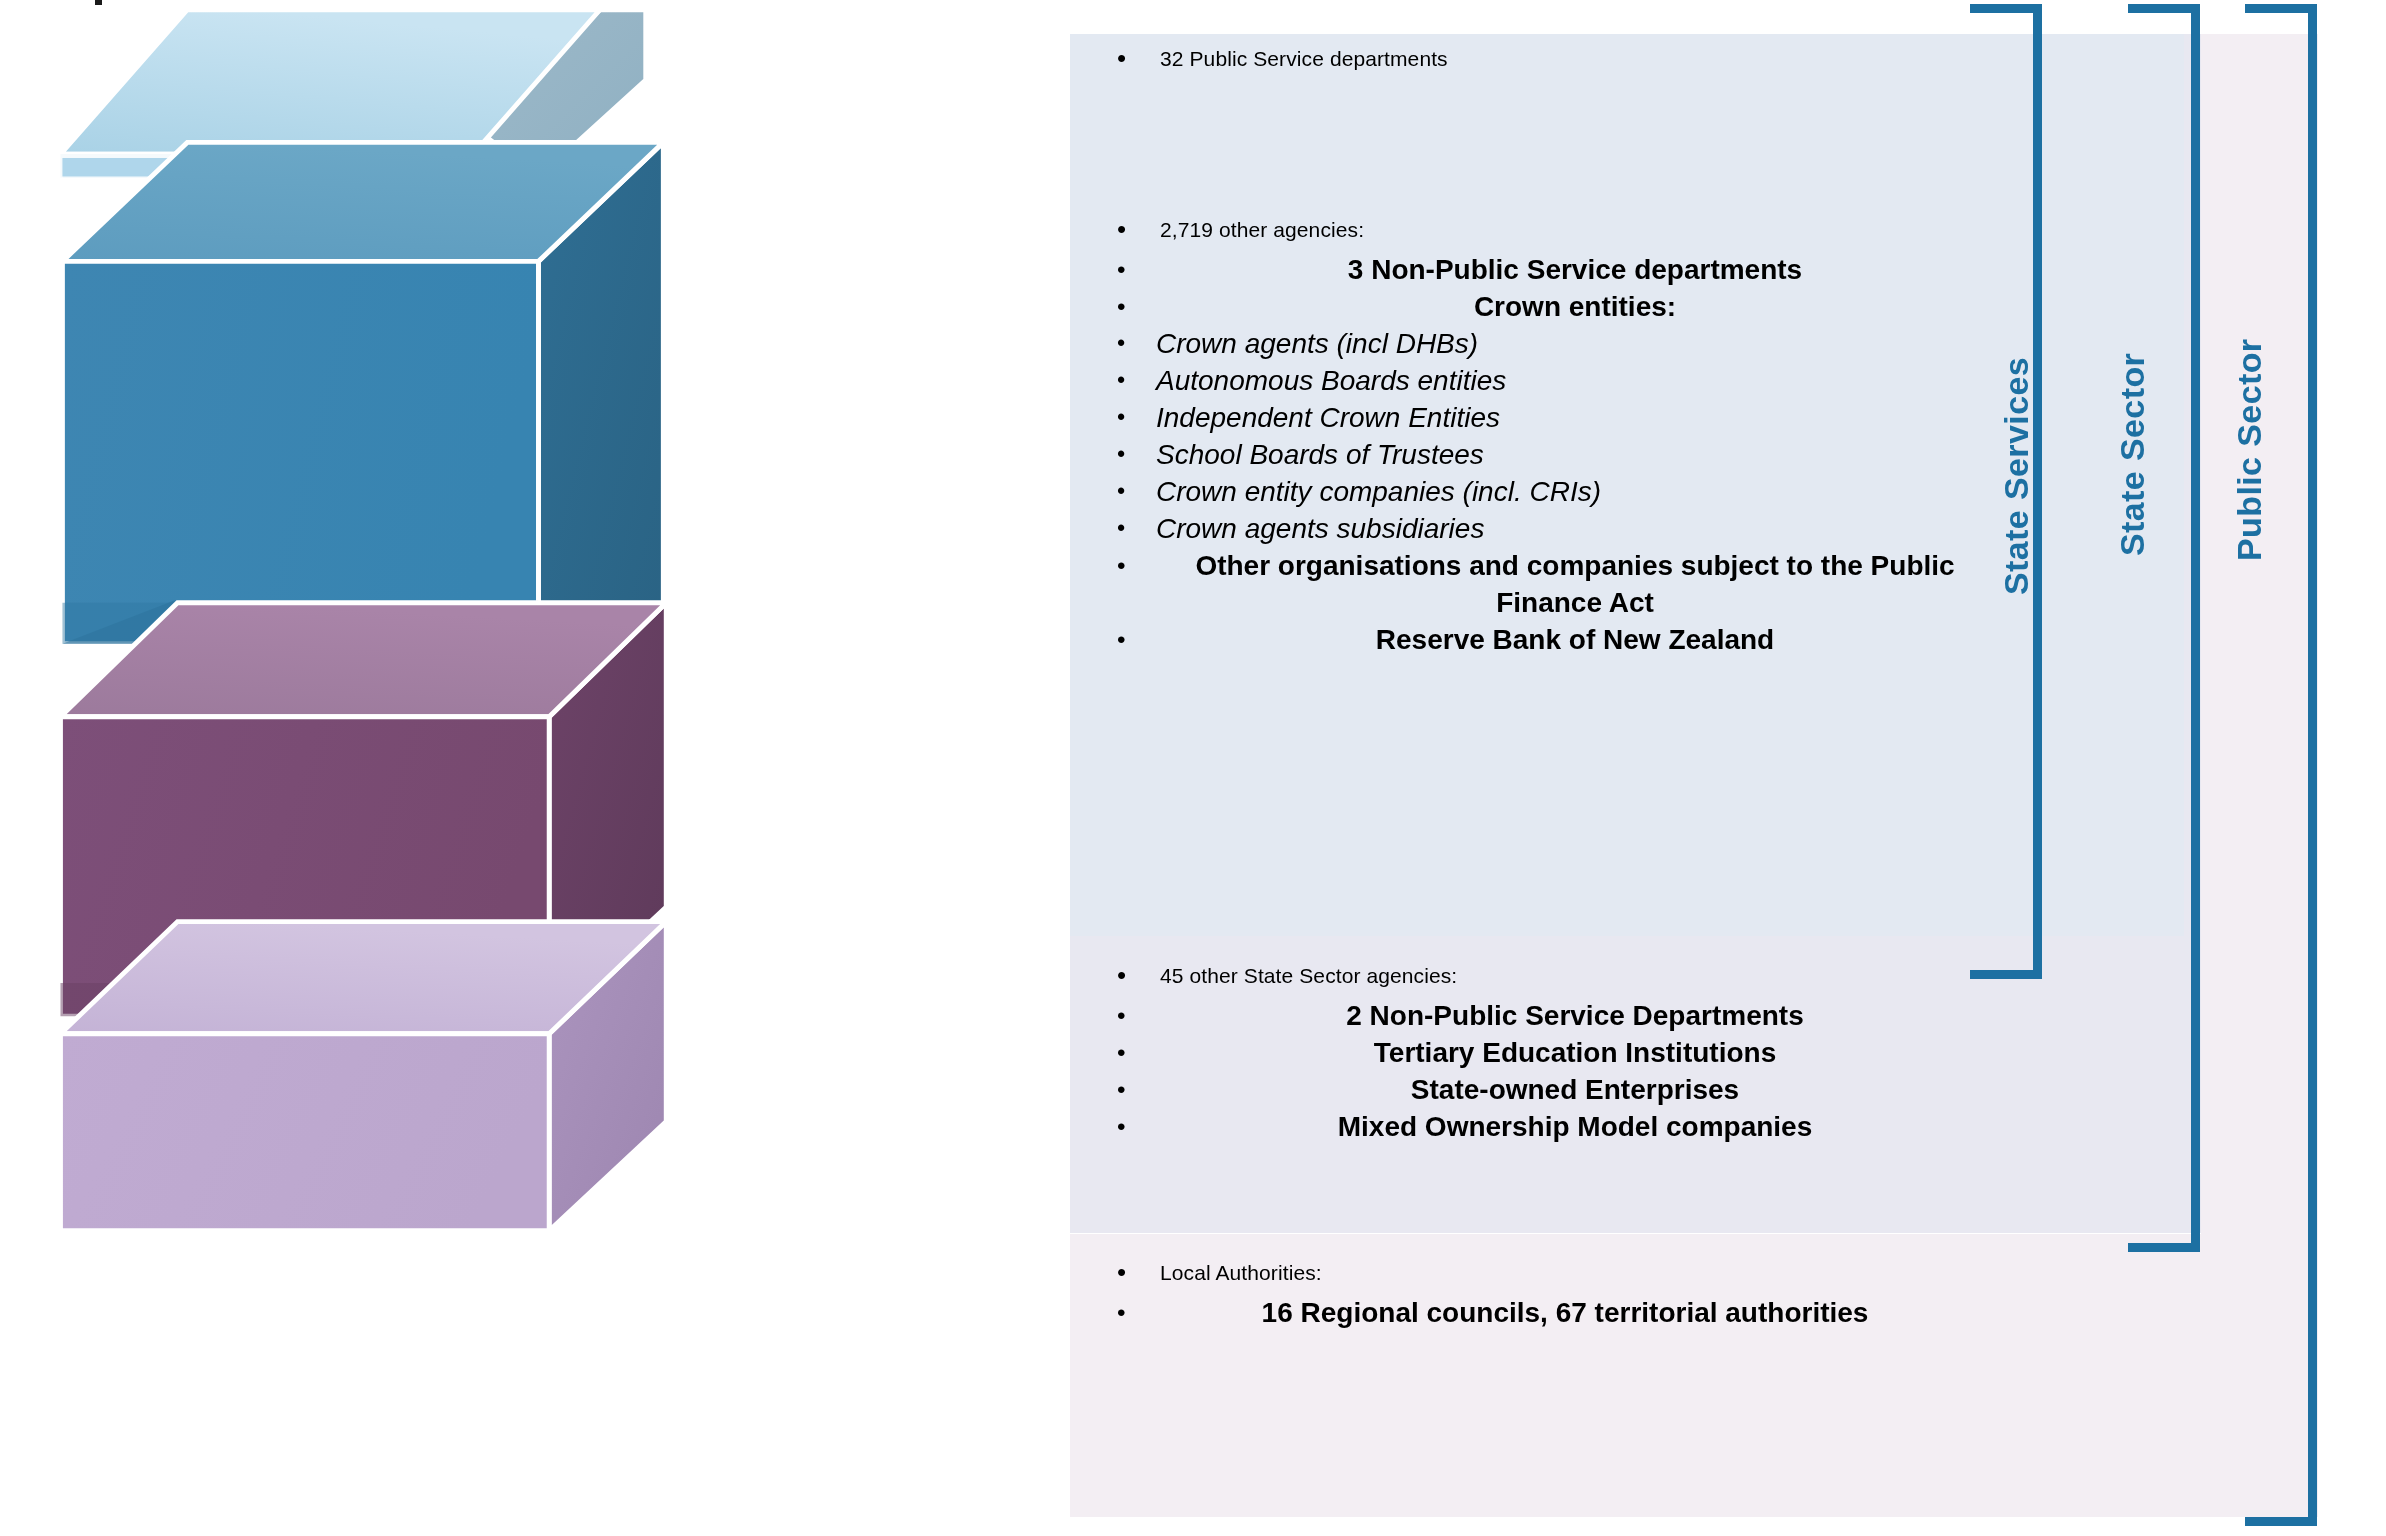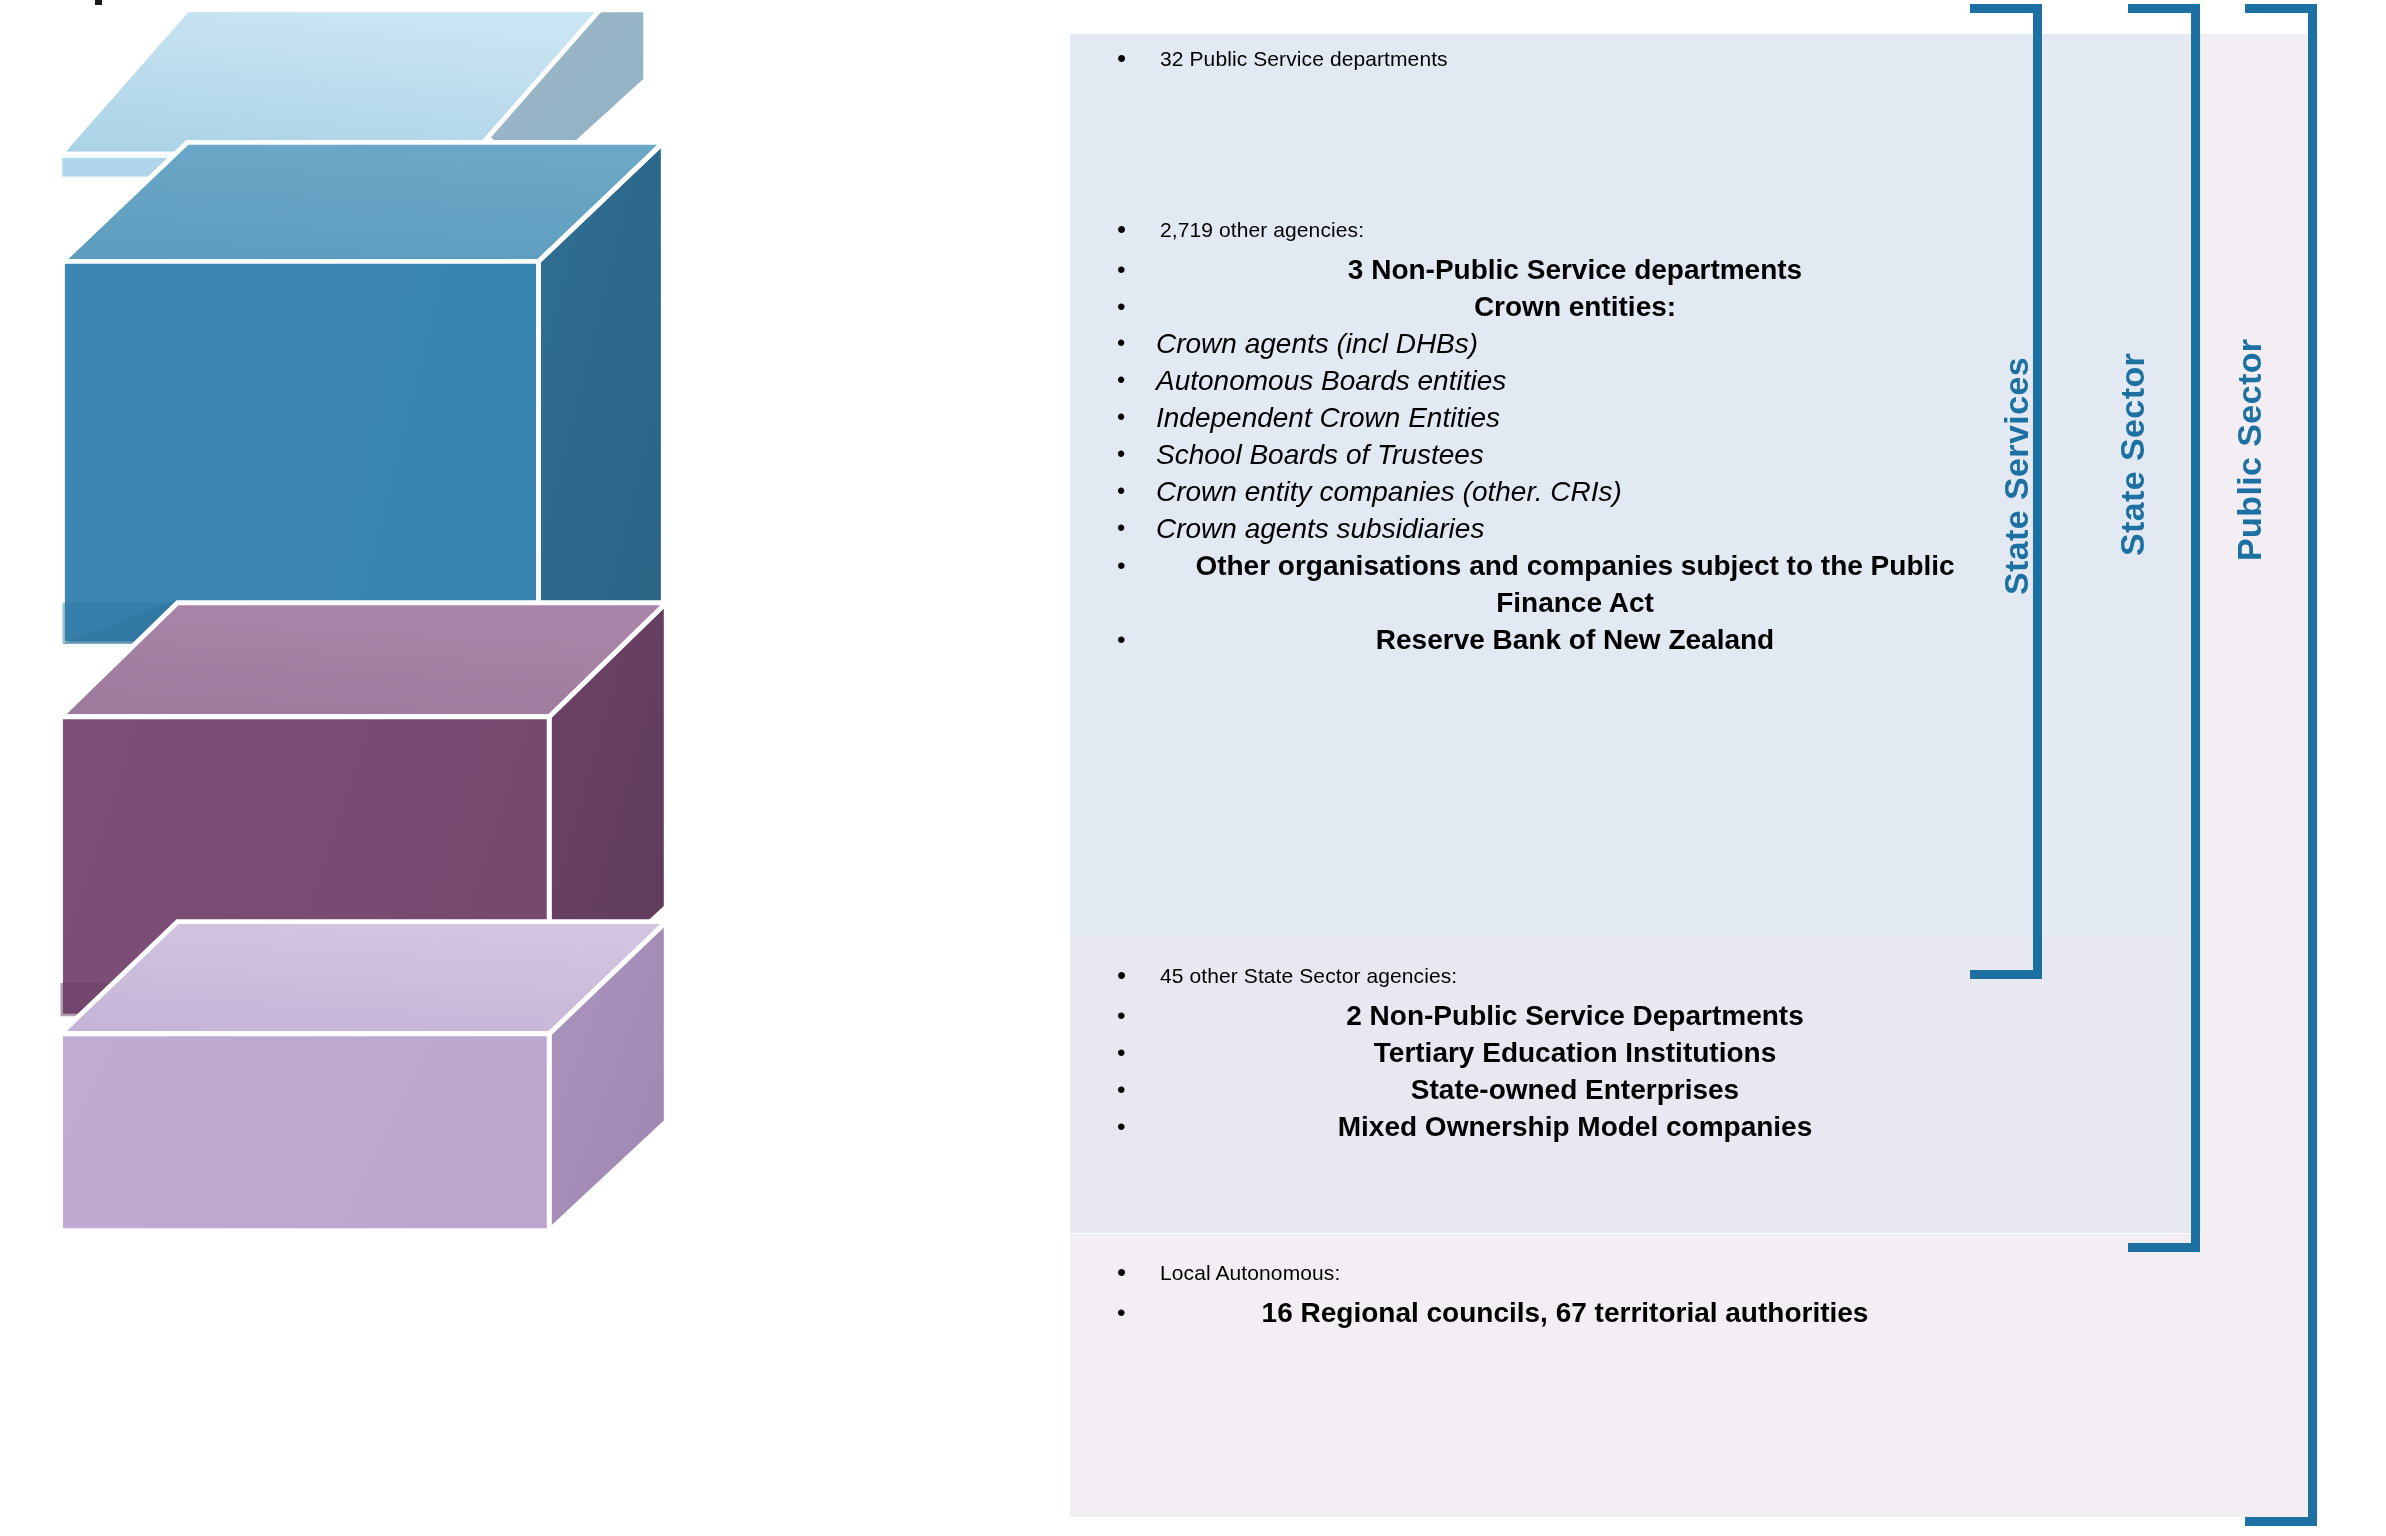--- a/index.html
+++ b/index.html
@@ -312,21 +312,21 @@
       <li class="row">
         <span class="bullet">•</span>
         <span class="txt">Independent  Crown Entities</span>
       </li>
       <li class="row">
         <span class="bullet">•</span>
         <span class="txt">School Boards of Trustees</span>
       </li>
       <li class="row">
         <span class="bullet">•</span>
-        <span class="txt">Crown entity companies (other. CRIs)</span>
+        <span class="txt">Crown entity companies (incl. CRIs)</span>
       </li>
       <li class="row">
         <span class="bullet">•</span>
         <span class="txt">Crown agents subsidiaries</span>
       </li>
     </ul>
     <ul class="lvl l2">
       <li class="row">
         <span class="bullet">•</span>
         <span class="txt">Other organisations  and companies subject to the Public Finance Act</span>
@@ -362,21 +362,21 @@
         <span class="bullet">•</span>
         <span class="txt">Mixed  Ownership Model  companies</span>
       </li>
     </ul>
   </div>
 
   <div class="content-block" id="block-public-sector">
     <ul class="lvl l1">
       <li class="row">
         <span class="bullet">•</span>
-        <span class="txt">Local Autonomous:</span>
+        <span class="txt">Local Authorities:</span>
       </li>
     </ul>
     <ul class="lvl l2">
       <li class="row">
         <span class="bullet">•</span>
         <span class="txt">16 Regional  councils, 67 territorial authorities</span>
       </li>
     </ul>
   </div>
 

